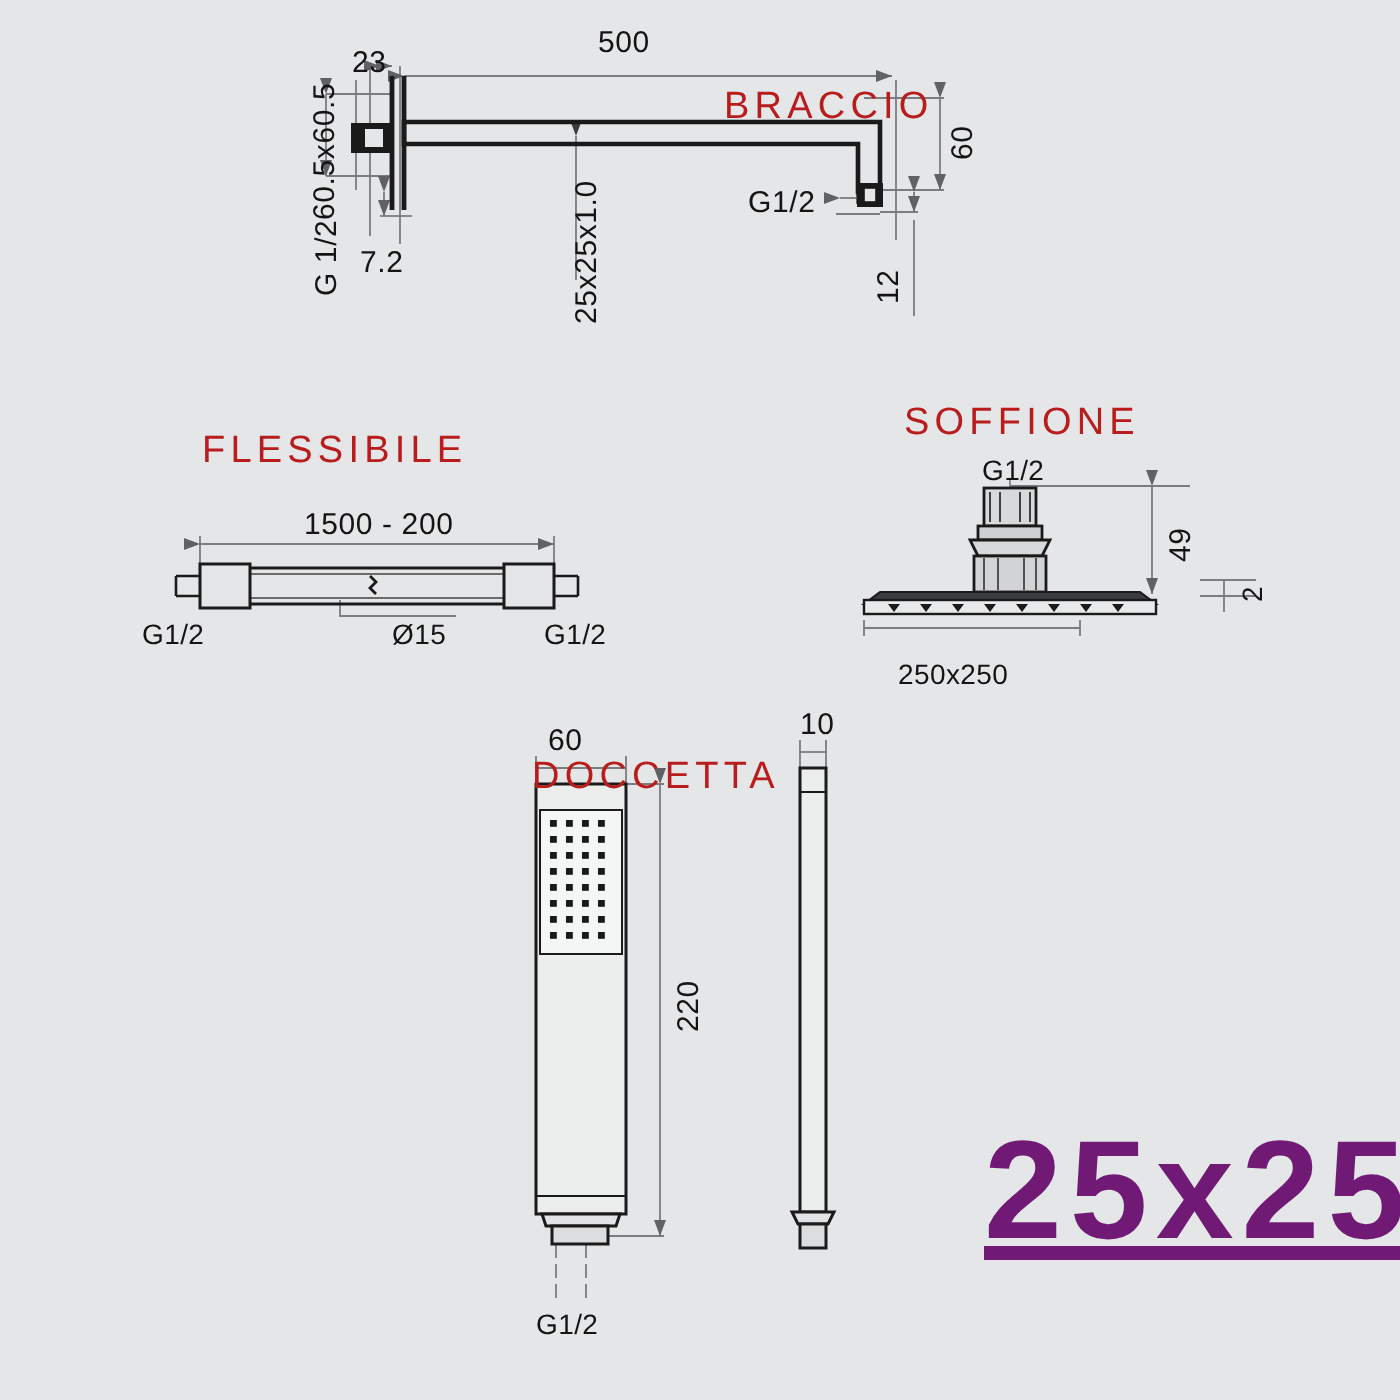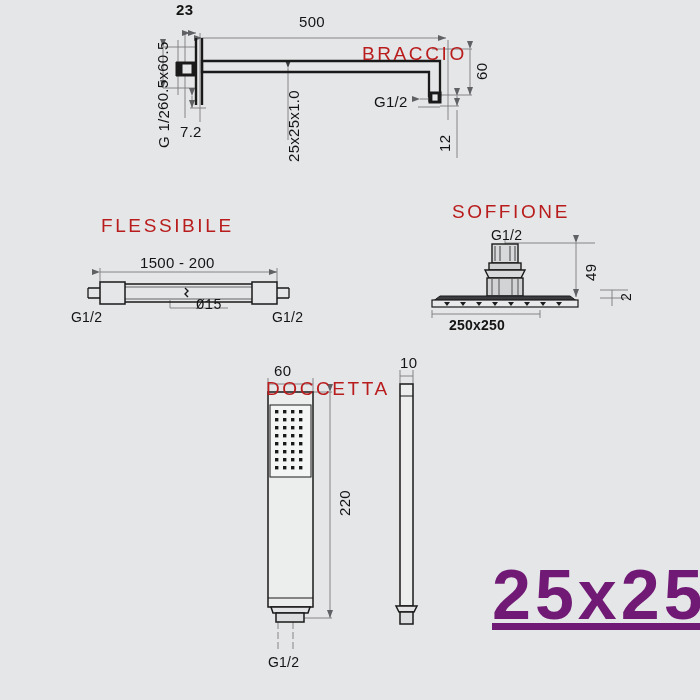--- a/index.html
+++ b/index.html
@@ -189,41 +189,41 @@
 
       <rect x="400" y="384" width="13" height="222" fill="#eceded"></rect>
       <path d="M400,396 L413,396" stroke-width="1"></path>
       <path d="M396,606 L417,606 L414,612 L399,612 Z" fill="#e2e3e5"></path>
       <rect x="400" y="612" width="13" height="12" fill="#dcdddf"></rect>
     </g>
   </g>
 </svg>
 
 <div class="lbl title" style="left:362px;top:8px;">BRACCIO</div>
-<div class="lbl dim" style="left:176px;top:2px;font-weight:bold;">23</div>
+<div class="lbl dim" style="left:176px;top:24px;">23</div>
 <div class="lbl dim" style="left:299px;top:14px;">500</div>
 <div class="lbl dim rot" style="left:155px;top:110px;">60.5x60.5</div>
 <div class="lbl dim rot" style="left:156px;top:148px;">G 1/2</div>
 <div class="lbl dim" style="left:180px;top:124px;">7.2</div>
 <div class="lbl dim rot" style="left:286px;top:162px;">25x25x1.0</div>
 <div class="lbl dim" style="left:374px;top:94px;">G1/2</div>
 <div class="lbl dim rot" style="left:474px;top:80px;">60</div>
 <div class="lbl dim rot" style="left:437px;top:152px;">12</div>
 
 <div class="lbl title" style="left:101px;top:180px;">FLESSIBILE</div>
-<div class="lbl dim" style="left:140px;top:255px;">1500 - 200</div>
+<div class="lbl dim" style="left:152px;top:255px;">1500 - 200</div>
 <div class="lbl dim-sm" style="left:71px;top:310px;">G1/2</div>
-<div class="lbl dim-sm" style="left:196px;top:298px;font-family:Liberation Mono, monospace;">Ø15</div>
+<div class="lbl dim-sm" style="left:196px;top:310px;">Ø15</div>
 <div class="lbl dim-sm" style="left:272px;top:310px;">G1/2</div>
 
 <div class="lbl title" style="left:452px;top:166px;text-align:center;">SOFFIONE</div>
 <div class="lbl dim-sm" style="left:491px;top:228px;">G1/2</div>
 <div class="lbl dim rot" style="left:583px;top:281px;">49</div>
 <div class="lbl dim-sm rot" style="left:619px;top:301px;">2</div>
-<div class="lbl dim-sm" style="left:449px;top:318px;font-weight:bold;">250x250</div>
+<div class="lbl dim-sm" style="left:449px;top:330px;">250x250</div>
 
 <div class="lbl title" style="left:266px;top:343px;">DOCCETTA</div>
 <div class="lbl dim" style="left:274px;top:363px;">60</div>
 <div class="lbl dim rot" style="left:337px;top:516px;">220</div>
 <div class="lbl dim-sm" style="left:268px;top:655px;">G1/2</div>
 <div class="lbl dim" style="left:400px;top:355px;text-align:right;">10</div>
 
 <div class="lbl bigcode" style="left:492px;top:560px;">25x25</div>
 
 </body></html>

